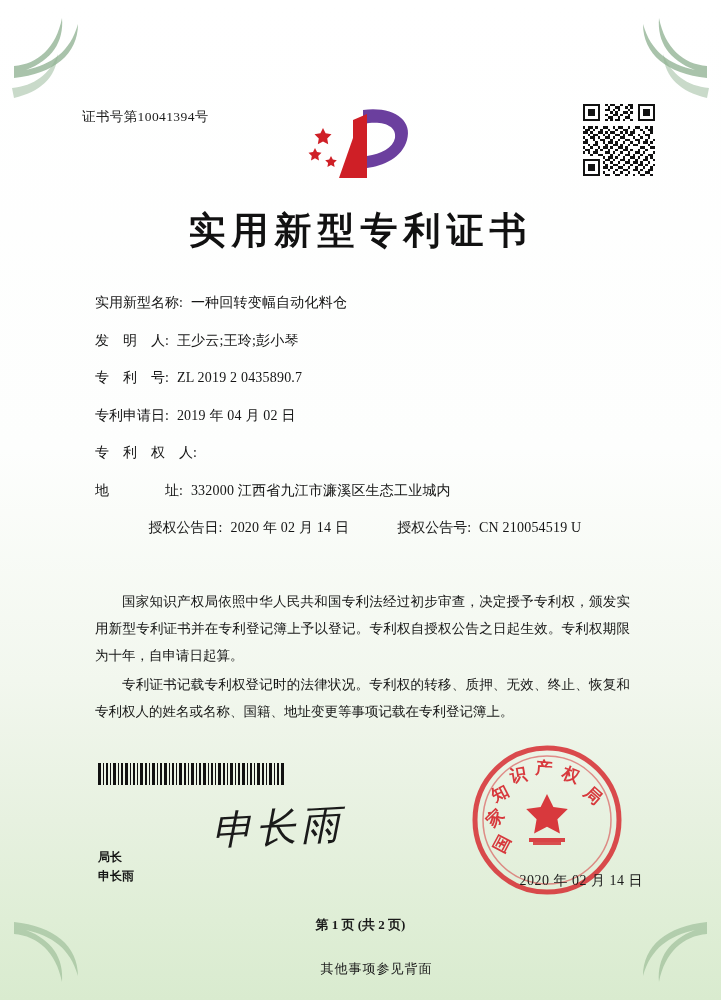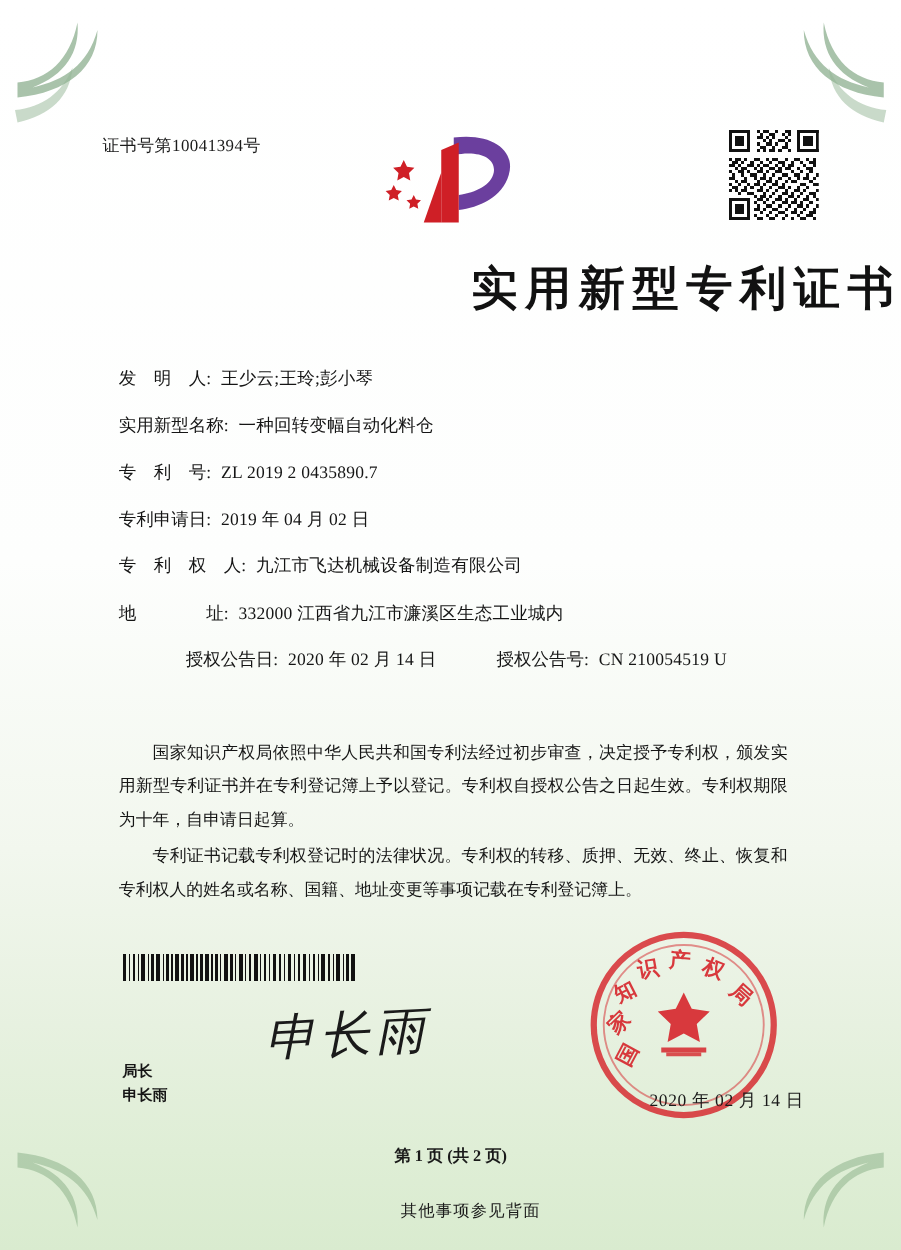--- a/index.html
+++ b/index.html
@@ -60,21 +60,21 @@
     width: 72px;
     height: 72px;
   }
   .qr svg { width: 100%; height: 100%; display: block; }
 
   .title {
     position: absolute;
     top: 206px;
     left: 0;
     width: 100%;
-    text-align: right;
+    text-align: center;
     font-size: 37px;
     font-weight: bold;
     letter-spacing: 6px;
     color: #111111;
     font-family: "Liberation Serif", serif;
   }
 
   .fields {
     position: absolute;
     top: 294px;
@@ -448,38 +448,37 @@
           <rect x="23" y="28" width="2" height="1"></rect>
           <rect x="27" y="28" width="1" height="1"></rect>
       </g>
     </svg>
   </div>
 
   <div class="title">实用新型专利证书</div>
 
   <div class="fields">
     <div class="field-row">
+      <span class="field-label">实用新型名称:</span>
+      <span class="field-value">一种回转变幅自动化料仓</span>
+    </div>
+    <div class="field-row">
       <span class="field-label">发　明　人:</span>
       <span class="field-value">王少云;王玲;彭小琴</span>
-    </div>
-    <div class="field-row">
-      <span class="field-label">实用新型名称:</span>
-      <span class="field-value">一种回转变幅自动化料仓</span>
     </div>
     <div class="field-row">
       <span class="field-label">专　利　号:</span>
       <span class="field-value">ZL 2019 2 0435890.7</span>
     </div>
     <div class="field-row">
       <span class="field-label">专利申请日:</span>
       <span class="field-value">2019 年 04 月 02 日</span>
     </div>
     <div class="field-row">
       <span class="field-label">专　利　权　人:</span>
-      <span class="field-value">九江市飞达机械设备制造有限公司</span>
     </div>
     <div class="field-row">
       <span class="field-label">地　　　　址:</span>
       <span class="field-value">332000 江西省九江市濂溪区生态工业城内</span>
     </div>
     <div class="field-row two-col">
       <span class="field-label">授权公告日:</span>
       <span class="field-value">2020 年 02 月 14 日</span>
       <span class="spacer2"></span>
       <span class="field-label">授权公告号:</span>

